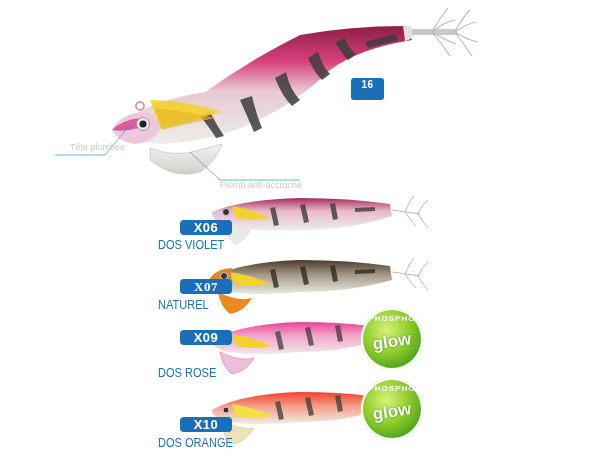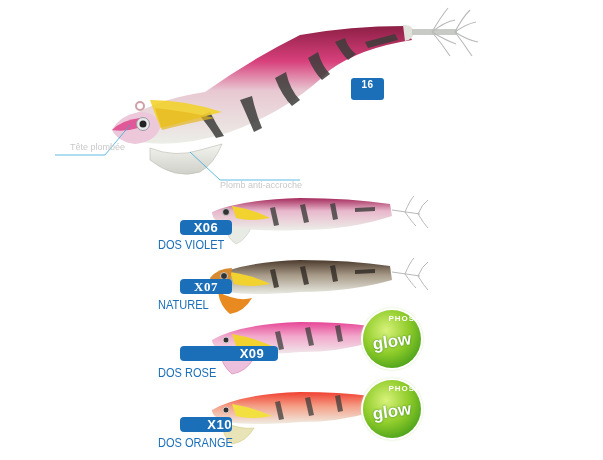--- a/index.html
+++ b/index.html
@@ -12,21 +12,21 @@
   }
   .size-badge { left:351px; top:78px; width:33px; height:22px; font-size:10px; line-height:13px; border-radius:3px; }
   .code-badge { width:52px; height:15px; font-size:13px; line-height:15px; left:161px;margin-left:19px; }
   .variant-name { position:absolute; left:158px; color:#1b6fb8; font-size:12px; font-family:"Liberation Sans", sans-serif; transform:scaleX(0.92); transform-origin:left; white-space:nowrap; }
   .callout-text { position:absolute; color:#c9c9c9; font-size:9px; font-family:"Liberation Sans", sans-serif; white-space:nowrap; }
   .glow {
     position:absolute; width:58px; height:58px; border-radius:50%;
     background: radial-gradient(circle at 40% 35%, #d8f27a 0%, #8fcc2a 45%, #3f9a18 85%, #2c7a10 100%);
     box-shadow: 0 0 0 2px #ffffff, 0 0 2px 2px #cfe7b0;
   }
-  .glow .top { position:absolute; left:0; top:4px; width:58px; text-align:center; color:#fff; font-size:8px; font-weight:bold; letter-spacing:1px;margin-left:20px; }
+  .glow .top { position:absolute; left:0; top:4px; width:58px; text-align:center; color:#fff; font-size:8px; font-weight:bold; letter-spacing:1px; }
   .glow .main { position:absolute; left:0; top:22px; width:58px; text-align:center; color:#fff; font-size:17px; font-weight:bold; transform:rotate(-8deg); text-shadow: 0 0 2px #2c7a10; }
 </style>
 </head>
 <body>
 
 <div class="abs" style="left:0;top:0;width:603px;height:200px;">
   <svg width="603" height="200" viewBox="0 0 603 200" style="position:absolute;left:0;top:0;">
     <defs>
       <linearGradient id="mbody" x1="0" y1="0" x2="0" y2="1">
         <stop offset="0" stop-color="#8d1f45"></stop>
@@ -175,25 +175,25 @@
 
 <div>
   <div class="badge code-badge" style="top:220px;">X06</div>
   <div class="variant-name" style="top:238px;">DOS VIOLET</div>
 </div>
 <div>
   <div class="badge code-badge" style="top:279px;font-family:Liberation Serif, serif;">X07</div>
   <div class="variant-name" style="top:298px;">NATUREL</div>
 </div>
 <div>
-  <div class="badge code-badge" style="top:346px;padding-left:46px;">X09</div>
+  <div class="badge code-badge" style="top:330px;">X09</div>
   <div class="variant-name" style="top:366px;">DOS ROSE</div>
 </div>
 <div>
-  <div class="badge code-badge" style="top:417px;text-align:right;">X10</div>
+  <div class="badge code-badge" style="top:417px;">X10</div>
   <div class="variant-name" style="top:436px;">DOS ORANGE</div>
 </div>
 
 <div class="glow" style="left:363px;top:310px;">
   <div class="top">PHOSPHO</div>
   <div class="main">glow</div>
 </div>
 <div class="glow" style="left:363px;top:380px;">
   <div class="top">PHOSPHO</div>
   <div class="main">glow</div>

